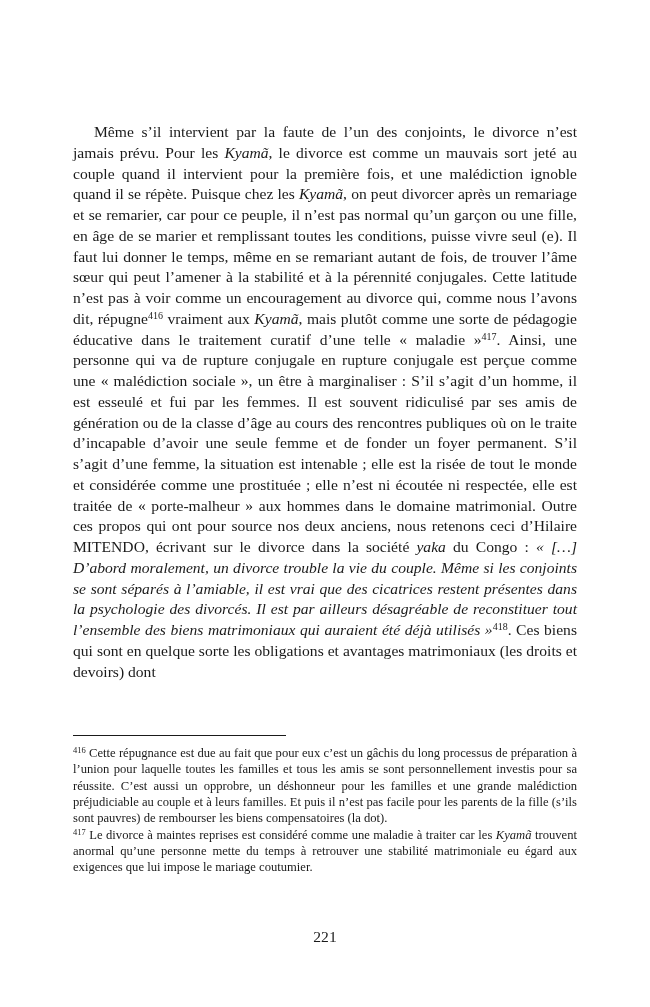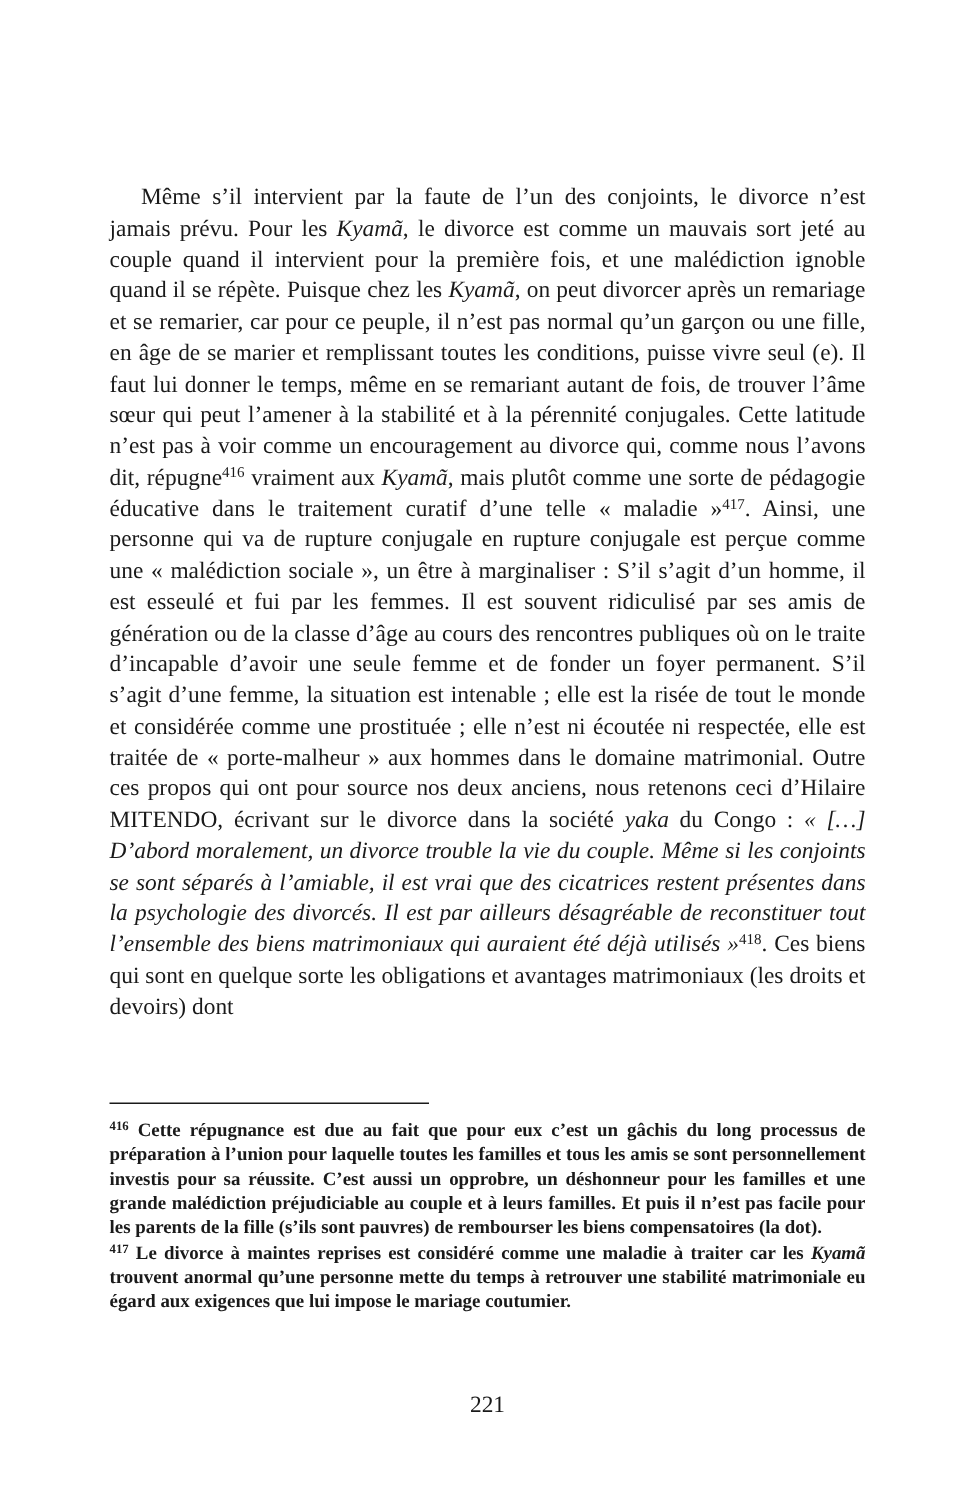--- a/index.html
+++ b/index.html
@@ -3,21 +3,21 @@
 <meta charset="utf-8">
 <style>
   html, body { margin: 0; padding: 0; background: #ffffff; }
   body { width: 650px; height: 1007px; position: relative; overflow: hidden; color: #1a1a1a; }
   .page { position: absolute; left: 73px; top: 90px; width: 504px; font-family: "Liberation Serif", serif; margin-top: 32px; }
   .body-text { font-size: 15.6px; line-height: 20.75px; text-align: justify; text-indent: 21px; margin: 0; hyphens: none; }
   .body-text i { font-style: italic; }
   sup { font-size: 10px; line-height: 0; vertical-align: 5px; }
   .rule { position: absolute; left: 73px; top: 735px; width: 213px; height: 0; border-top: 1.2px solid #1a1a1a; }
   .notes { position: absolute; left: 73px; top: 745px; width: 504px; font-family: "Liberation Serif", serif; font-size: 12.6px; line-height: 16.35px; text-align: justify; }
-  .note { margin: 0; font-weight: bold; }
+  .note { margin: 0; }
   .note sup { font-size: 8.5px; vertical-align: 4px; }
   .pagenum { position: absolute; left: 0; width: 650px; top: 928px; text-align: center; font-family: "Liberation Serif", serif; font-size: 15.6px; }
 </style>
 </head>
 <body>
 
 <div class="page">
   <p class="body-text">Même s’il intervient par la faute de l’un des conjoints, le divorce n’est jamais prévu. Pour les <i>Kyamã</i>, le divorce est comme un mauvais sort jeté au couple quand il intervient pour la première fois, et une malédiction ignoble quand il se répète. Puisque chez les <i>Kyamã</i>, on peut divorcer après un remariage et se remarier, car pour ce peuple, il n’est pas normal qu’un garçon ou une fille, en âge de se marier et remplissant toutes les conditions, puisse vivre seul (e). Il faut lui donner le temps, même en se remariant autant de fois, de trouver l’âme sœur qui peut l’amener à la stabilité et à la pérennité conjugales. Cette latitude n’est pas à voir comme un encouragement au divorce qui, comme nous l’avons dit, répugne<sup>416</sup> vraiment aux <i>Kyamã</i>, mais plutôt comme une sorte de pédagogie éducative dans le traitement curatif d’une telle « maladie »<sup>417</sup>. Ainsi, une personne qui va de rupture conjugale en rupture conjugale est perçue comme une « malédiction sociale », un être à marginaliser : S’il s’agit d’un homme, il est esseulé et fui par les femmes. Il est souvent ridiculisé par ses amis de génération ou de la classe d’âge au cours des rencontres publiques où on le traite d’incapable d’avoir une seule femme et de fonder un foyer permanent. S’il s’agit d’une femme, la situation est intenable ; elle est la risée de tout le monde et considérée comme une prostituée ; elle n’est ni écoutée ni respectée, elle est traitée de « porte-malheur » aux hommes dans le domaine matrimonial. Outre ces propos qui ont pour source nos deux anciens, nous retenons ceci d’Hilaire MITENDO, écrivant sur le divorce dans la société <i>yaka</i> du Congo : <i>« […] D’abord moralement, un divorce trouble la vie du couple. Même si les conjoints se sont séparés à l’amiable, il est vrai que des cicatrices restent présentes dans la psychologie des divorcés. Il est par ailleurs désagréable de reconstituer tout l’ensemble des biens matrimoniaux qui auraient été déjà utilisés »</i><sup>418</sup>. Ces biens qui sont en quelque sorte les obligations et avantages matrimoniaux (les droits et devoirs) dont</p>
 </div>
 

